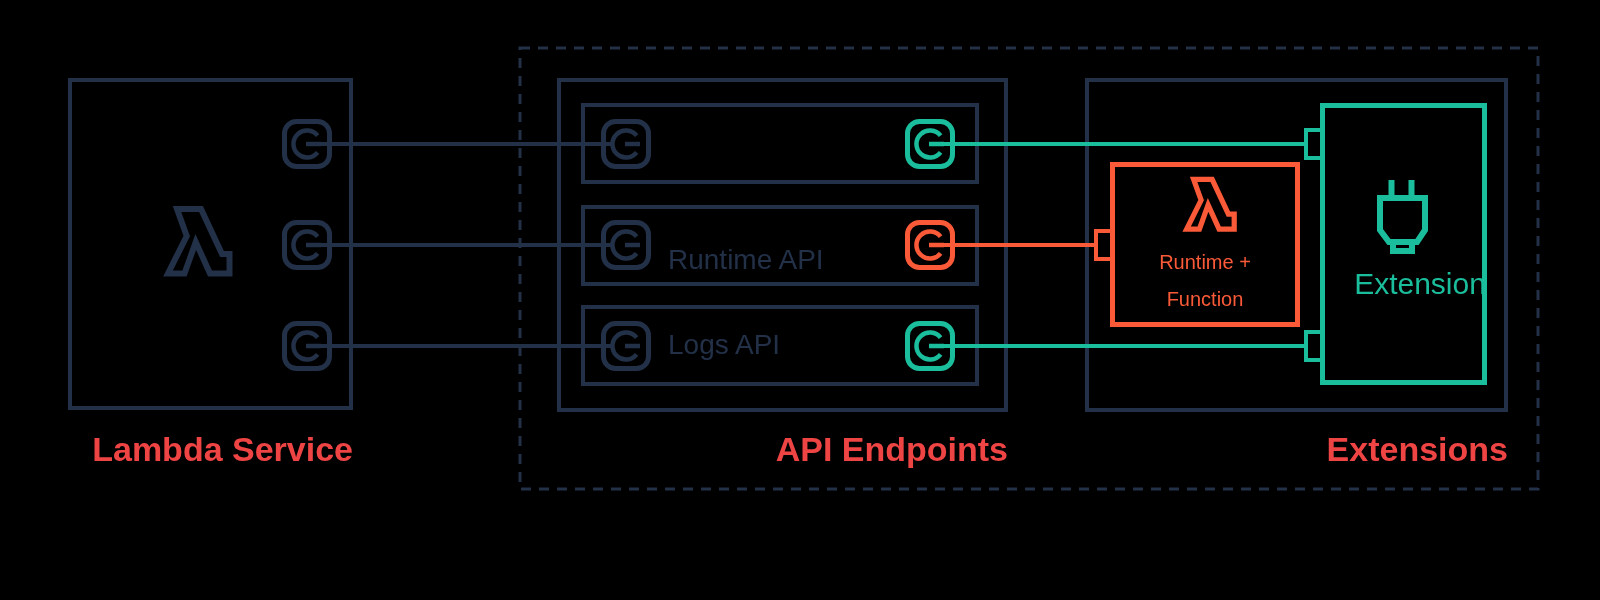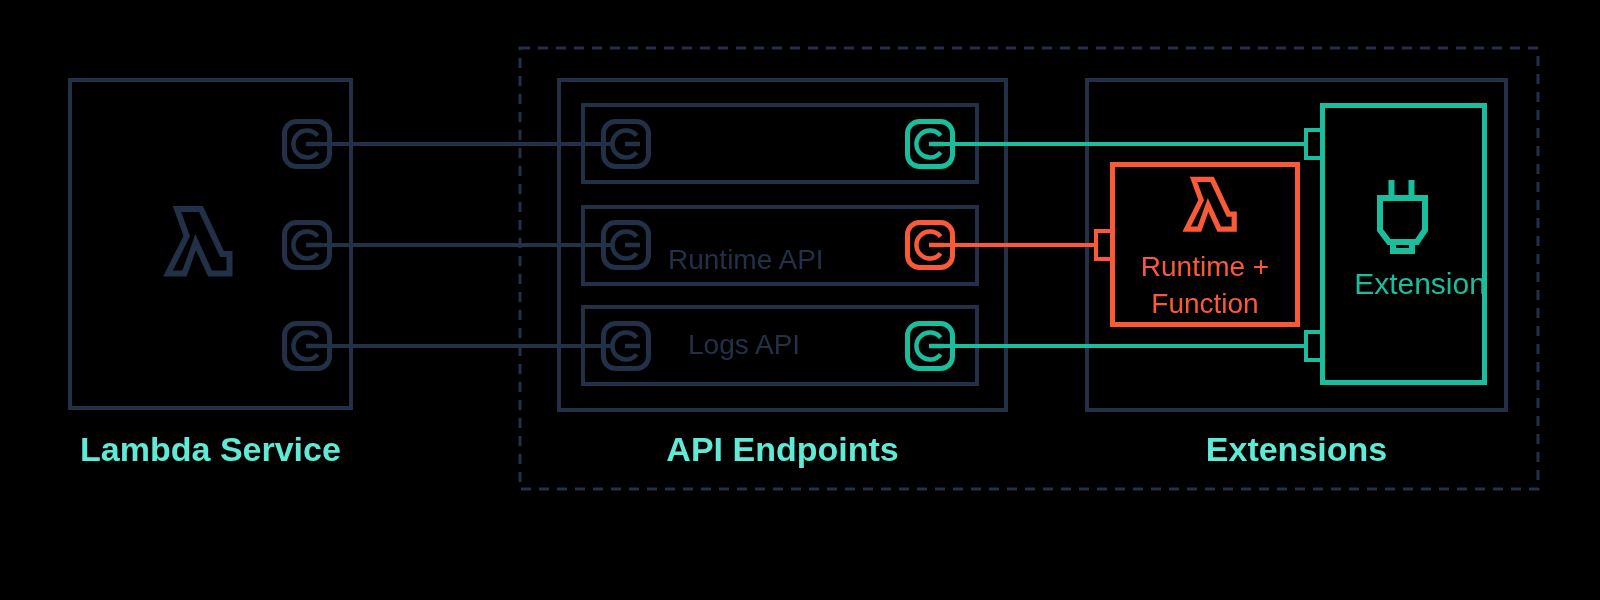--- a/index.html
+++ b/index.html
@@ -11,30 +11,30 @@
     overflow:hidden;
   }
   .layer{position:absolute;left:0;top:0;width:1600px;height:600px;}
   #base-svg{z-index:1;}
   .box{position:absolute;box-sizing:border-box;background:transparent;z-index:2;}
   .navy-box{border:4px solid #223048;}
   .orange-box{border:5px solid #fb5a38;}
   .green-box{border:5px solid #1bbe9c;}
   .label{
     position:absolute;z-index:2;
-    color:#5eead4;font-weight:bold;font-size:34px;
-    text-align:center;white-space:nowrap;
+    color:#ef4444;font-weight:bold;font-size:34px;
+    text-align:right;white-space:nowrap;
   }
   .row-label{
     position:absolute;z-index:2;
     color:#223048;font-size:28px;font-weight:400;
     white-space:nowrap;line-height:28px;
   }
   .proc-label{position:absolute;z-index:4;text-align:center;white-space:nowrap;}
-  .orange-text{color:#fb5a38;font-size:28px;}
+  .orange-text{color:#fb5a38;font-size:20px;}
   .green-text{color:#1bbe9c;font-size:30px;}
   #top-svg{z-index:3;}
 </style>
 </head>
 <body>
 
 <div class="canvas">
 
   <svg id="base-svg" class="layer" viewBox="0 0 1600 600">
     <rect x="520" y="48" width="1018" height="441" fill="none" stroke="#223048" stroke-width="3" stroke-dasharray="10 8"></rect>
@@ -51,21 +51,21 @@
   <div class="box navy-box" style="left:581px;top:205px;width:398px;height:81px;"></div>
   <div class="box navy-box" style="left:581px;top:305px;width:398px;height:81px;"></div>
 
   <div class="box navy-box" style="left:1085px;top:78px;width:423px;height:334px;"></div>
 
   <div class="box orange-box" style="left:1110px;top:162px;width:190px;height:165px;"></div>
 
   <div class="box green-box" style="left:1320px;top:103px;width:167px;height:282px;"></div>
 
   <div class="row-label" style="left:668px;top:246px;">Runtime API</div>
-  <div class="row-label" style="left:668px;top:331px;margin-left:20px;">Logs API</div>
+  <div class="row-label" style="left:668px;top:331px;">Logs API</div>
 
   <div class="proc-label orange-text" style="left:1110px;top:251px;width:190px;">Runtime +</div>
   <div class="proc-label orange-text" style="left:1110px;top:288px;width:190px;">Function</div>
   <div class="proc-label green-text" style="left:1320px;top:267px;width:200px;">Extension</div>
 
   <div class="label" style="left:68px;top:430px;width:285px;">Lambda Service</div>
   <div class="label" style="left:557px;top:430px;width:451px;">API Endpoints</div>
   <div class="label" style="left:1085px;top:430px;width:423px;">Extensions</div>
 
   <svg id="top-svg" class="layer" viewBox="0 0 1600 600">

